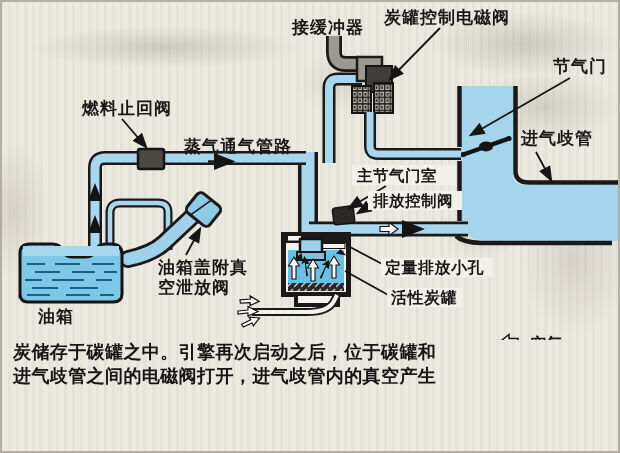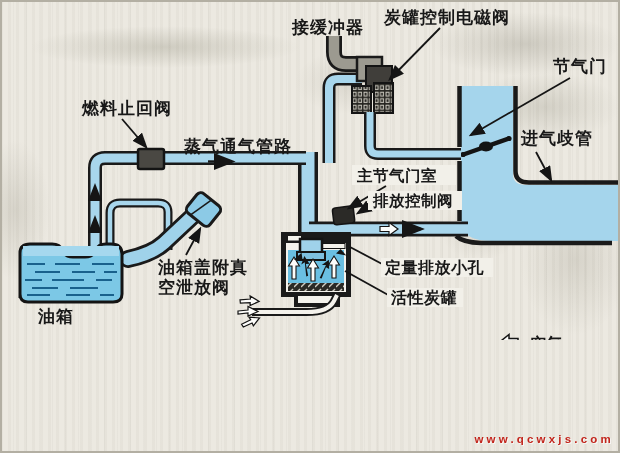--- a/index.html
+++ b/index.html
@@ -245,17 +245,18 @@
 
   <g>
     <polygon points="499,342.5 509,334.5 509,338.5 518,338.5 518,346.5 509,346.5 509,350.5" fill="#fdfdfb" stroke="#141414" stroke-width="1.5"></polygon>
     <polygon points="498,361.5 509,353.5 509,357.5 518,357.5 518,365.5 509,365.5 509,369.5" fill="#141414"></polygon>
     <text class="lbl-m" x="530" y="349">空气</text>
     <text class="lbl-m" x="530" y="370">蒸发油气</text>
   </g>
 </svg>
 
 <div class="caption">
+  <div>炭储存于碳罐之中。引擎再次启动之后，位于碳罐和</div>
+  <div>进气歧管之间的电磁阀打开，进气歧管内的真空产生</div>
 </div>
 
 <div class="watermark">
-  <div class="wm-url">www.qcwxjs.com</div>
 </div>
 
 </body></html>

